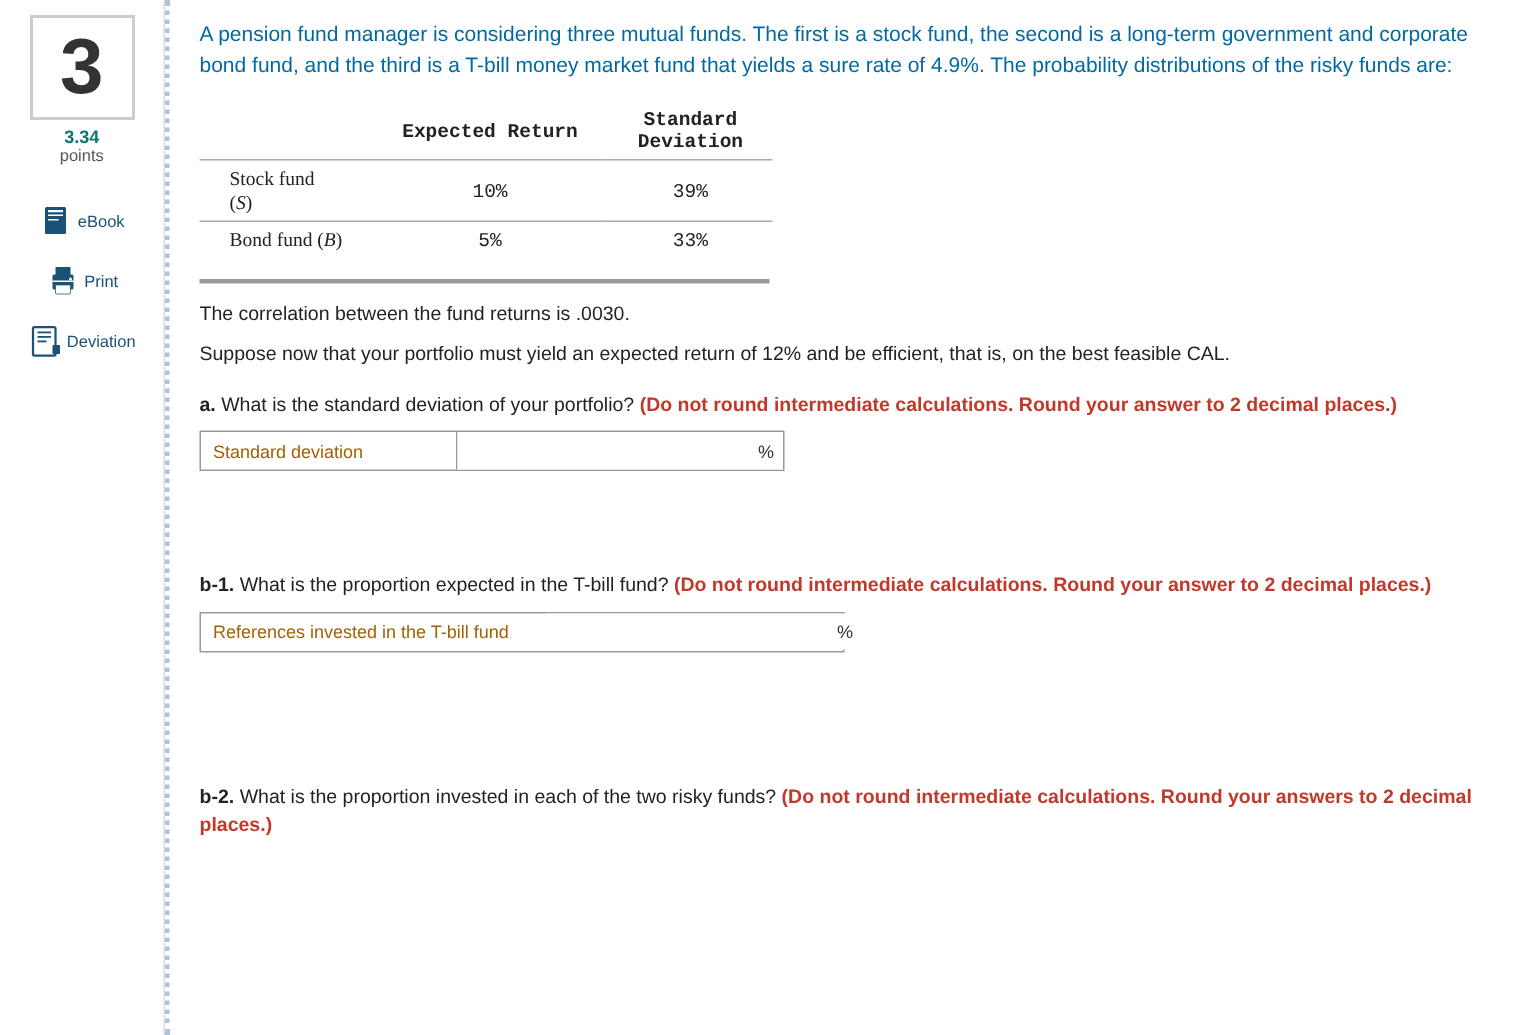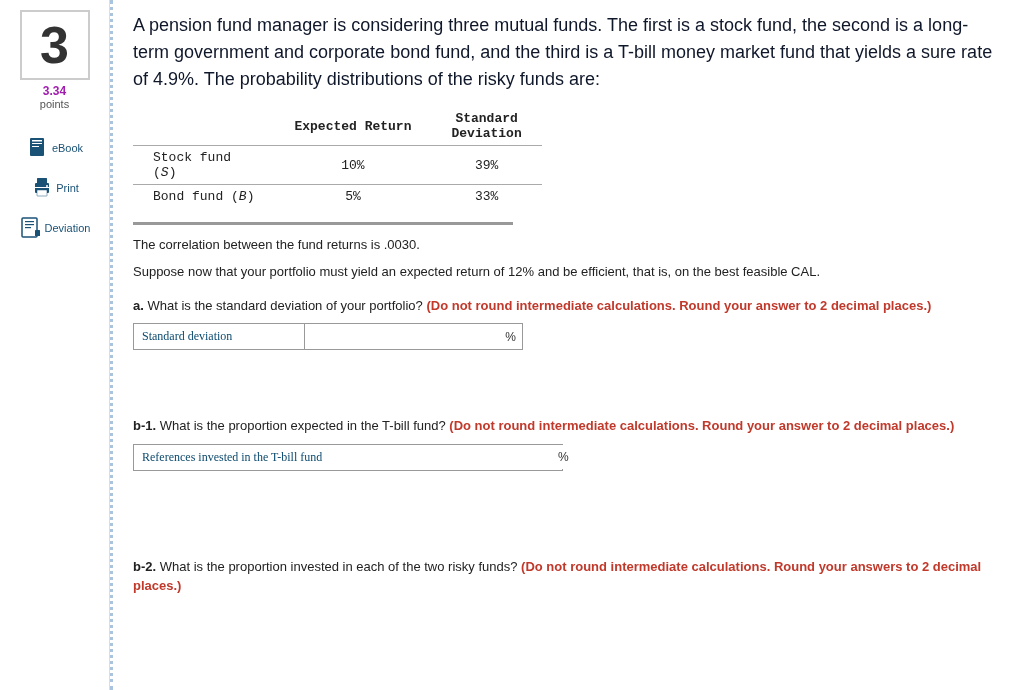--- a/index.html
+++ b/index.html
@@ -38,21 +38,21 @@
       justify-content: center;
     }
     .points-label {
       font-size: 11px;
       color: #555;
       margin-bottom: 6px;
       text-align: center;
     }
     .points-value {
       font-size: 12px;
-      color: #a21caf;
+      color: #0f766e;
       font-weight: bold;
       text-align: center;
     }
     .sidebar-tools {
       margin-top: 20px;
       display: flex;
       flex-direction: column;
       align-items: center;
       gap: 16px;
       width: 100%;
@@ -73,23 +73,23 @@
 
     
     .main-content {
       flex: 1;
       border-left: 3px dotted #aac4e0;
       padding: 12px 20px 20px 20px;
       overflow-y: auto;
     }
 
     .intro-text {
-      font-size: 18px;
+      font-size: 14px;
       line-height: 1.5;
-      color: #0f172a;
+      color: #0369a1;
       margin-bottom: 14px;
     }
 
     
     .data-table {
       border-collapse: collapse;
       margin-bottom: 14px;
       font-size: 13px;
       font-family: 'Courier New', monospace;
     }
@@ -98,20 +98,21 @@
       padding: 4px 20px;
       font-weight: bold;
       border-bottom: 1px solid #aaa;
     }
     .data-table td {
       padding: 4px 20px;
       text-align: center;
     }
     .data-table td:first-child {
       text-align: left;
+      font-family: Liberation Serif, serif;
     }
     .data-table tr:last-child td {
       border-top: 1px solid #aaa;
     }
     .table-underline {
       height: 3px;
       background: #999;
       margin-bottom: 12px;
       width: 380px;
     }
@@ -145,24 +146,23 @@
     .input-row {
       display: flex;
       align-items: center;
       margin-bottom: 6px;
       border: 1px solid #999;
       width: 390px;
     }
     .input-label {
       padding: 5px 8px;
       font-size: 12px;
-      color: #0c4a6e;
+      color: #a16207;
       white-space: nowrap;
       min-width: 170px;
-      font-family: Liberation Serif, serif;
     }
     .input-divider {
       width: 1px;
       background: #999;
       align-self: stretch;
     }
     .input-field {
       border: none;
       outline: none;
       padding: 5px 6px;

